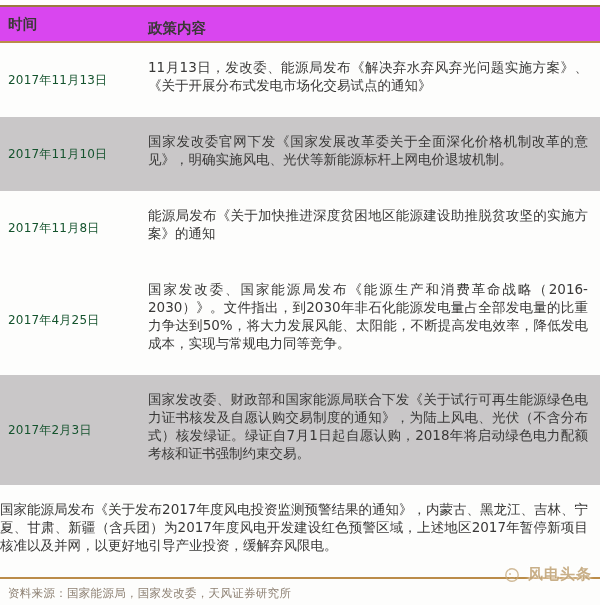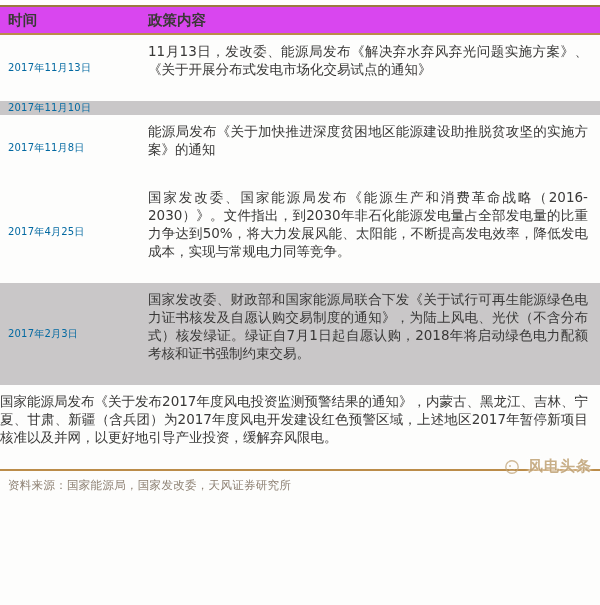--- a/index.html
+++ b/index.html
@@ -22,31 +22,32 @@
     border-top: 2px solid #bb8c49;
   }
 
   .row { display: flex; align-items: center; }
   .row.alt { background: #c9c7c8; }
 
   .col-time {
     width: 148px;
     flex: 0 0 148px;
     padding: 0 4px 0 8px;
-    font-size: 10px;
-    color: #0369a1;
+    font-size: 12px;
+    color: #14532d;
     letter-spacing: 0.2px;
   }
   .col-content {
     flex: 1 1 auto;
     padding: 7px 12px 23px 0;
     font-size: 13.5px;
     line-height: 18px;
     color: #393837;
     text-align: justify;
+    margin-top: 8px;
   }
 
   .row.header-row { align-items: center; background: #d946ef; }
   .row.header-row .col-time,
   .row.header-row .col-content {
     font-weight: bold;
     font-size: 14.5px;
     color: #3a3836;
     padding-top: 4px;
     padding-bottom: 4px;
@@ -92,20 +93,21 @@
 
   <div class="header-rule"></div>
 
   <div class="row">
     <div class="col-time">2017年11月13日</div>
     <div class="col-content">11月13日，发改委、能源局发布《解决弃水弃风弃光问题实施方案》、《关于开展分布式发电市场化交易试点的通知》</div>
   </div>
 
   <div class="row alt">
     <div class="col-time">2017年11月10日</div>
+    <div class="col-content">国家发改委官网下发《国家发展改革委关于全面深化价格机制改革的意见》，明确实施风电、光伏等新能源标杆上网电价退坡机制。</div>
   </div>
 
   <div class="row">
     <div class="col-time">2017年11月8日</div>
     <div class="col-content">能源局发布《关于加快推进深度贫困地区能源建设助推脱贫攻坚的实施方案》的通知</div>
   </div>
 
   <div class="row alt">
   </div>
 

